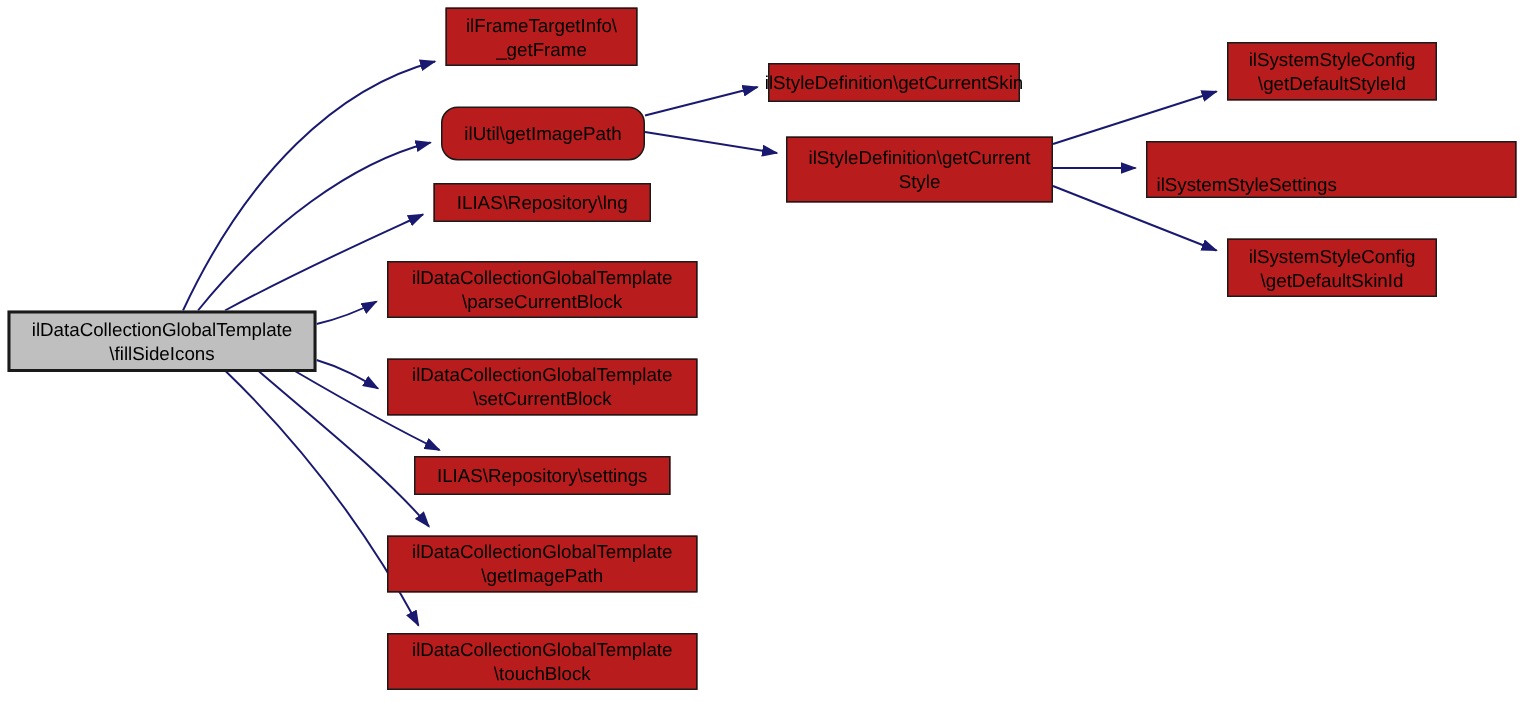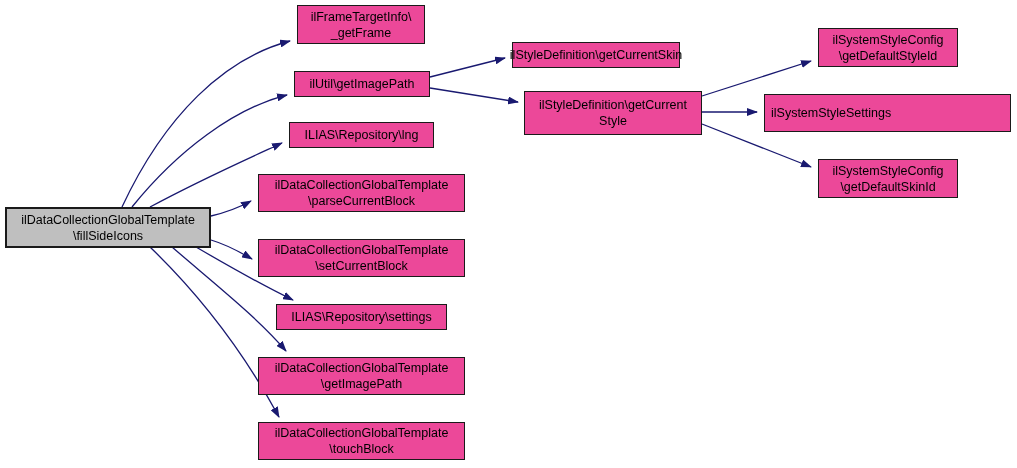--- a/index.html
+++ b/index.html
@@ -13,21 +13,21 @@
   }
   #edge-layer {
     position: absolute;
     left: 0; top: 0;
     width: 1017px; height: 468px;
     z-index: 0;
   }
   .node {
     position: absolute;
     box-sizing: border-box;
-    background: #ec4899;
+    background: #b91c1c;
     border: 1px solid #1a1a1a;
     color: #000000;
     font-size: 12.5px;
     line-height: 16px;
     display: flex;
     flex-direction: column;
     justify-content: center;
     align-items: center;
     text-align: center;
     white-space: nowrap;
@@ -74,21 +74,21 @@
   </svg>
   <div id="node-layer">
       <div class="node focus" style="left: 5px; top: 207px; width: 206px; height: 41px;">
         <span>ilDataCollectionGlobalTemplate</span>
         <span>\fillSideIcons</span>
       </div>
       <div class="node" style="left: 297px; top: 5px; width: 128px; height: 39px;">
         <span>ilFrameTargetInfo\</span>
         <span>_getFrame</span>
       </div>
-      <div class="node" style="left: 294px; top: 71px; width: 136px; height: 26px;">
+      <div class="node" style="left: 294px; top: 71px; width: 136px; height: 36px; border-radius: 11px;">
         <span>ilUtil\getImagePath</span>
       </div>
       <div class="node" style="left: 289px; top: 122px; width: 145px; height: 26px;">
         <span>ILIAS\Repository\lng</span>
       </div>
       <div class="node" style="left: 258px; top: 174px; width: 207px; height: 38px;">
         <span>ilDataCollectionGlobalTemplate</span>
         <span>\parseCurrentBlock</span>
       </div>
       <div class="node" style="left: 258px; top: 239px; width: 207px; height: 38px;">
@@ -110,21 +110,21 @@
         <span>ilStyleDefinition\getCurrentSkin</span>
       </div>
       <div class="node" style="left: 524px; top: 91px; width: 178px; height: 44px;">
         <span>ilStyleDefinition\getCurrent</span>
         <span>Style</span>
       </div>
       <div class="node" style="left: 818px; top: 28px; width: 140px; height: 39px;">
         <span>ilSystemStyleConfig</span>
         <span>\getDefaultStyleId</span>
       </div>
-      <div class="node align-left" style="left: 764px; top: 94px; width: 247px; height: 38px;">
+      <div class="node align-left" style="left: 764px; top: 94px; width: 247px; height: 38px; justify-content: flex-end;">
         <span>ilSystemStyleSettings</span>
       </div>
       <div class="node" style="left: 818px; top: 159px; width: 140px; height: 39px;">
         <span>ilSystemStyleConfig</span>
         <span>\getDefaultSkinId</span>
       </div>
     </div>
 </div>
 
 </body></html>

